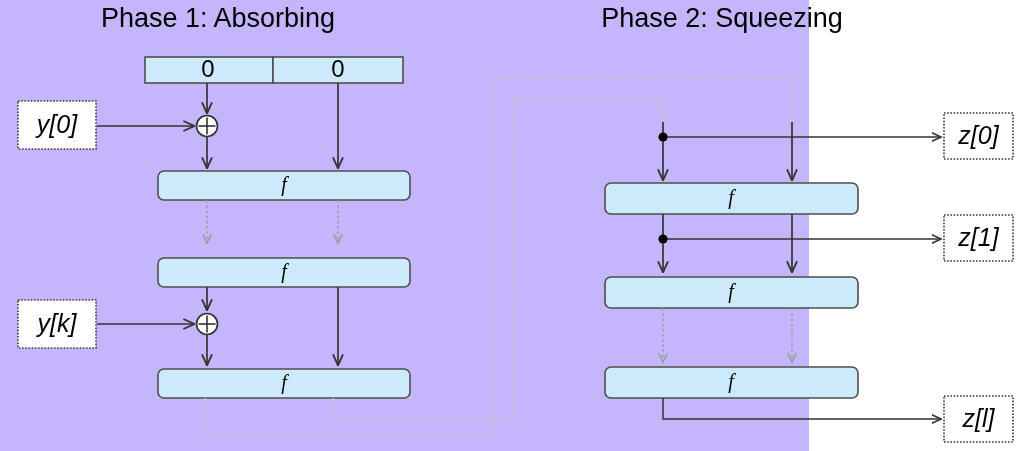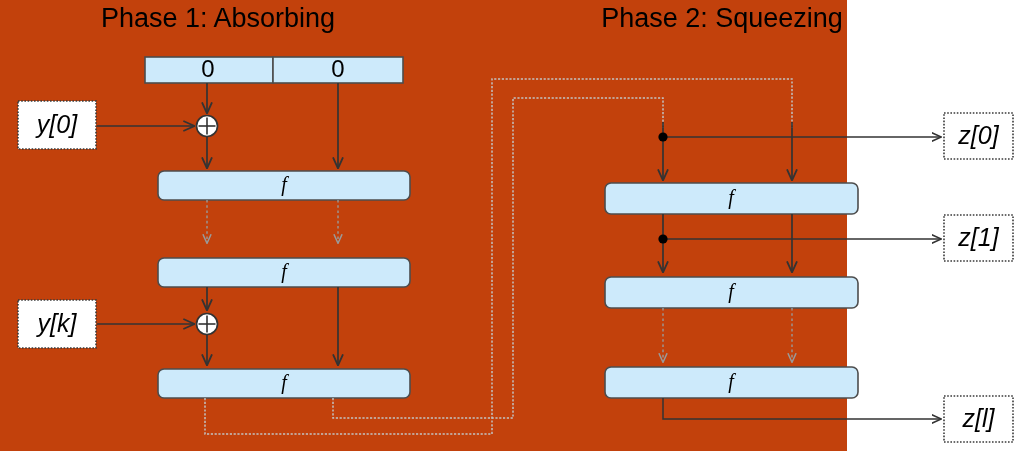--- a/index.html
+++ b/index.html
@@ -11,22 +11,21 @@
   body {
     width: 1023px;
     height: 451px;
     overflow: hidden;
     font-family: "Liberation Sans", sans-serif;
   }
   #diagram-root {
     position: relative;
     width: 809px;
     height: 451px;
-    background: #c2410c;
-    padding-left: 38px;
+    background: #c4b5fd;
   }
   svg.canvas {
     position: absolute;
     left: 0;
     top: 0;
     width: 1023px;
     height: 451px;
     display: block;
   }
   .phase-title {

